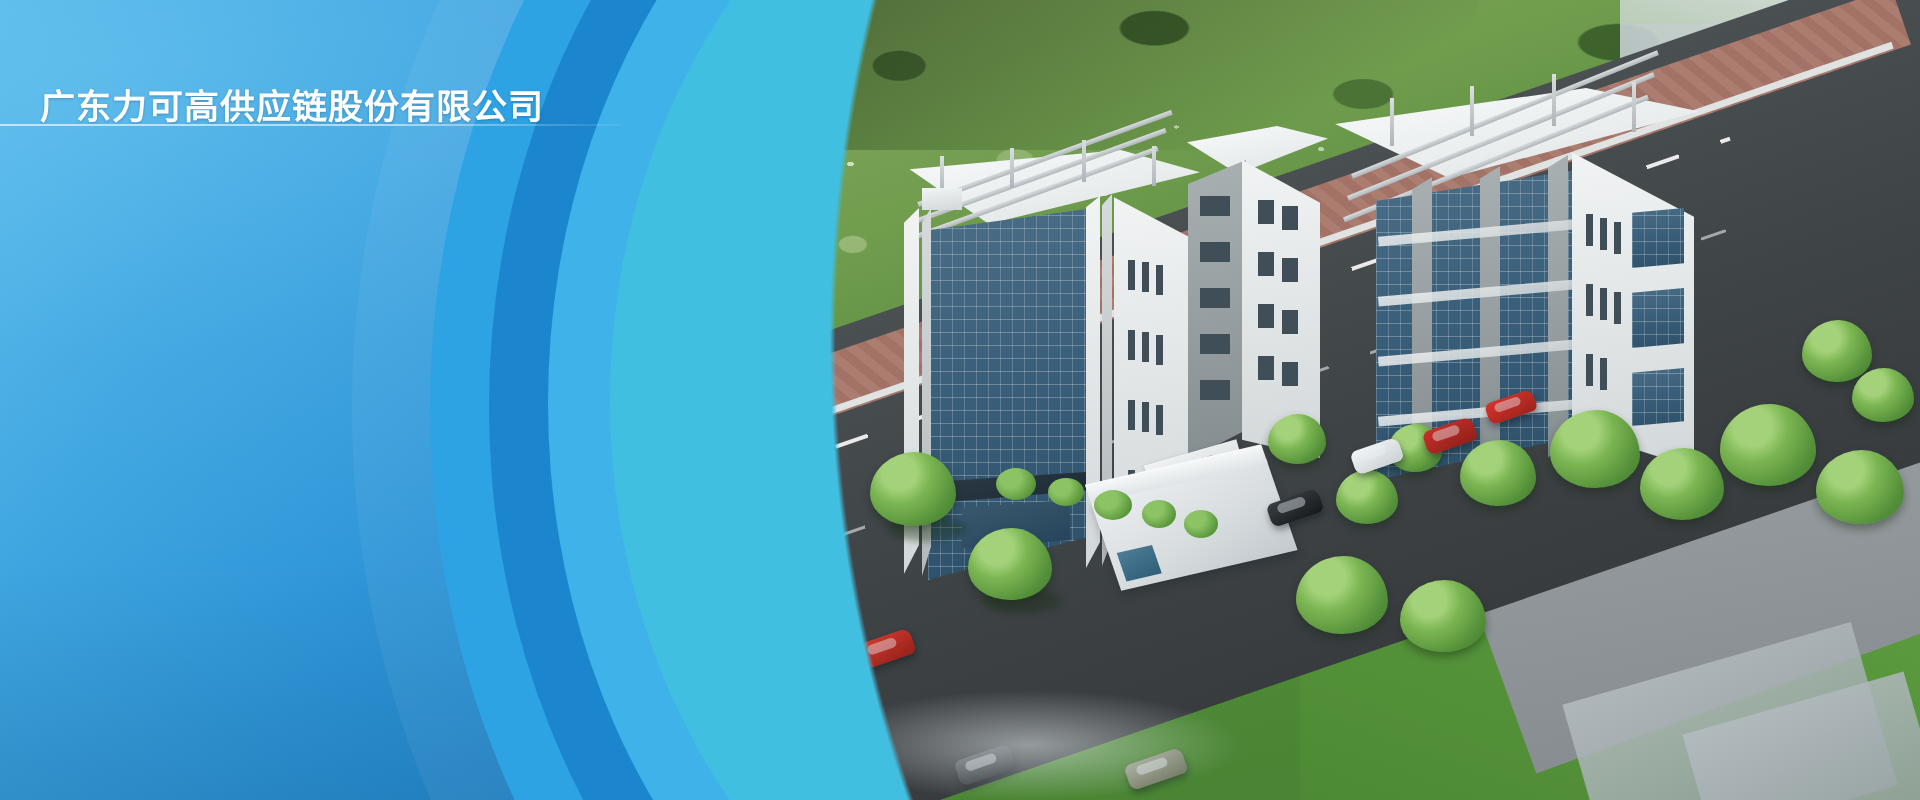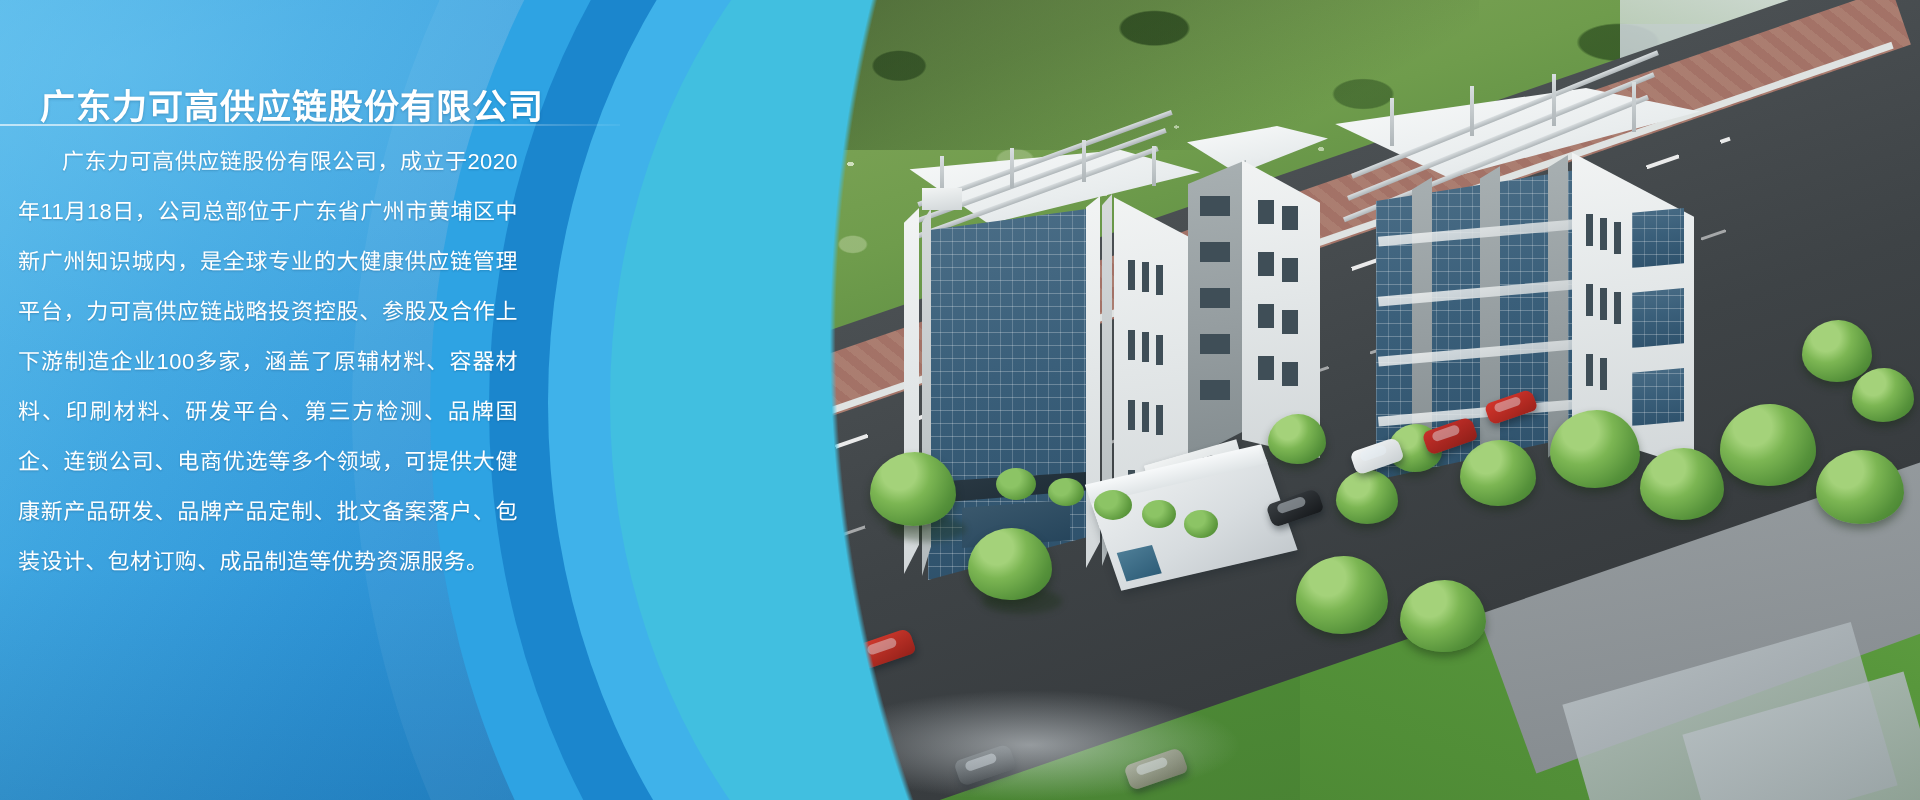--- a/index.html
+++ b/index.html
@@ -651,17 +651,16 @@
 
       <div style="position:absolute; left:60px; bottom:0; width:420px; height:110px;
                   background:radial-gradient(closest-side, rgba(226,232,236,0.55), rgba(226,232,236,0));"></div>
     </div>
   </div>
 
   <div class="content">
     <h1 class="title">广东力可高供应链股份有限公司</h1>
     <div class="divider"></div>
     <div class="body-text">
-      <p>广东力可高供应链股份有限公司，成立于2020年11月18日，公司总部位于广东省广州市黄埔区中新广州知识城内，是全球专业的大健康供应链管理平台，力可高供应链战略投资控股、参股及合作上下游制造企业100多家，涵盖了原辅材料、容器材料、印刷材料、研发平台、第三方检测、品牌国企、连锁公司、电商优选等多个领域，可提供大健康新产品研发、品牌产品定制、批文备案落户、包装设计、包材订购、成品制造等优势资源服务。</p>
     </div>
   </div>
 
 </div>
 
 </body></html>

